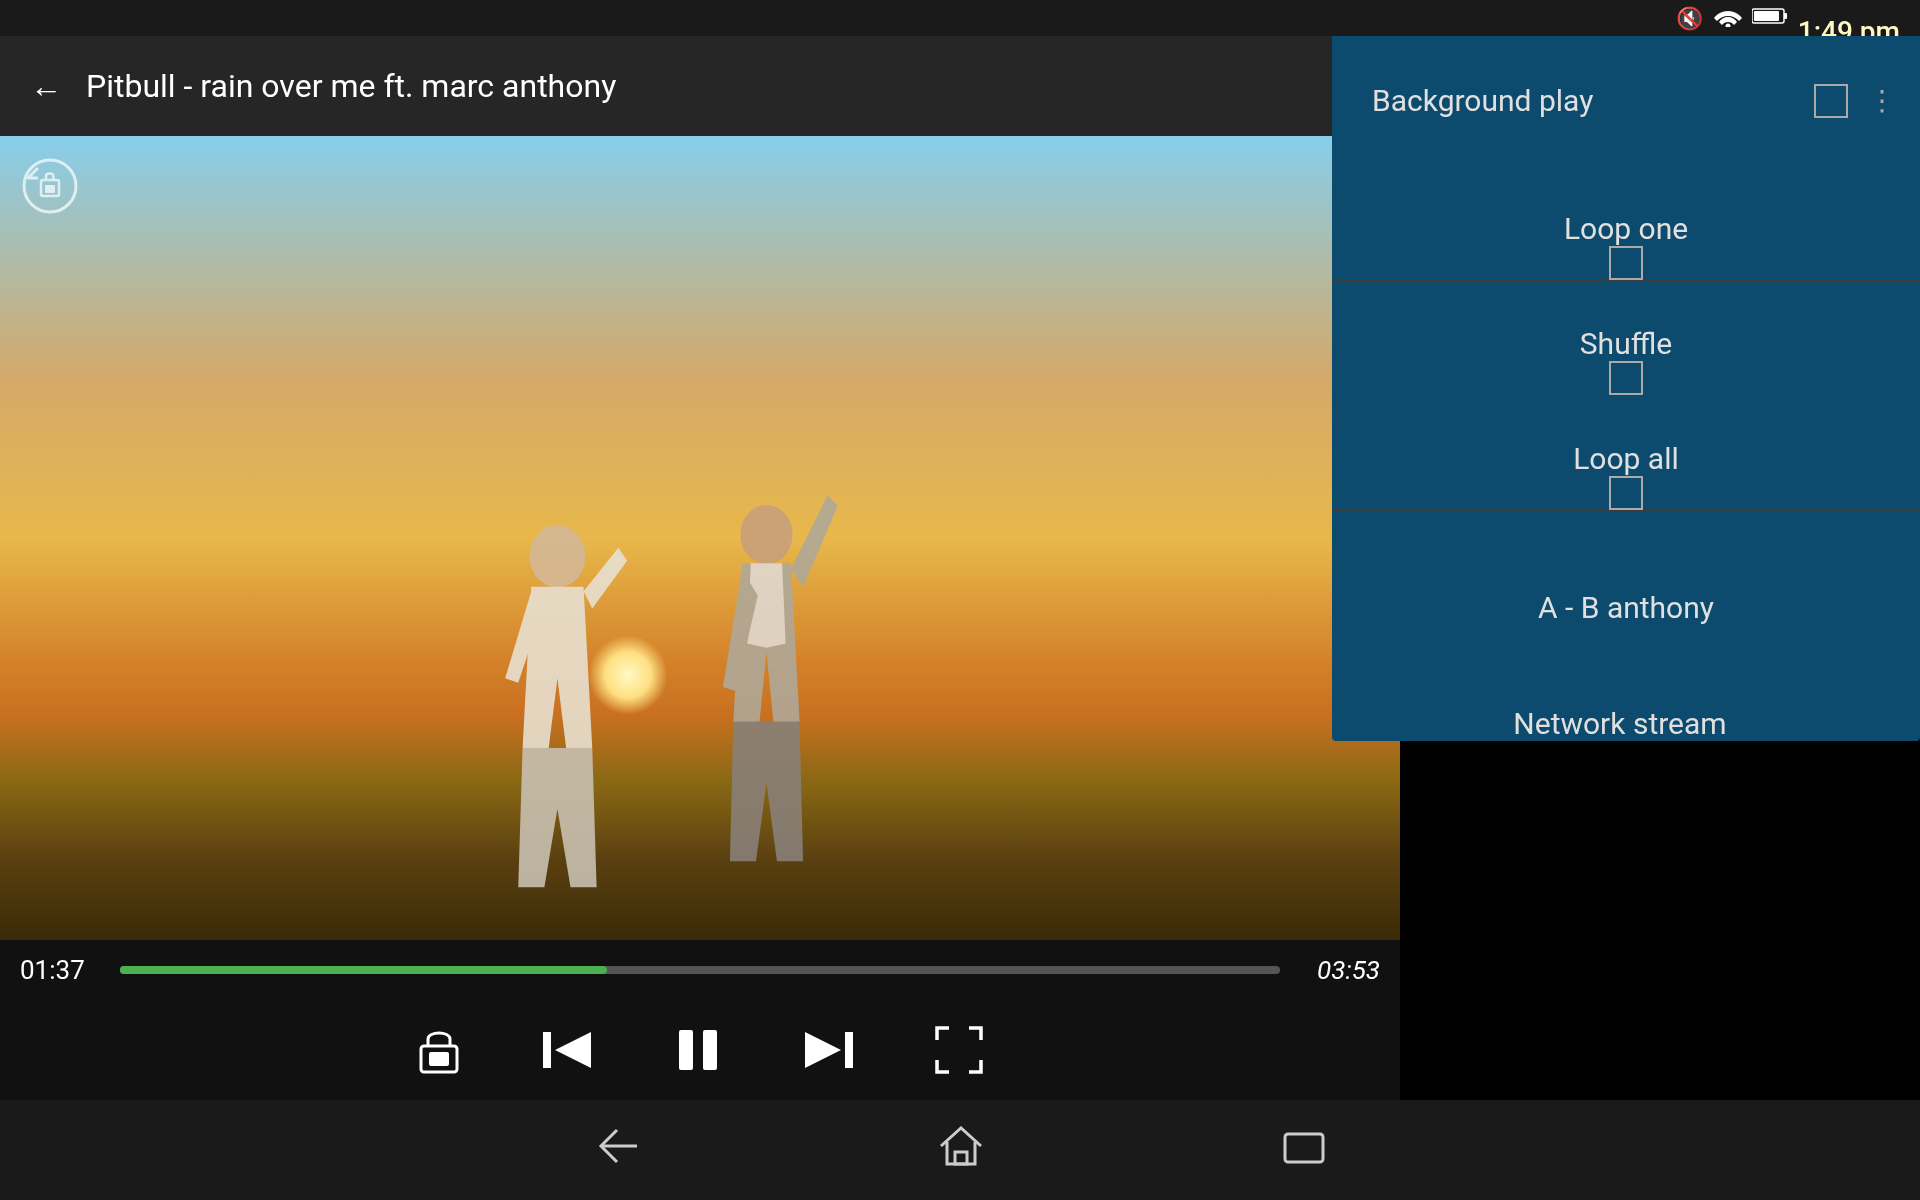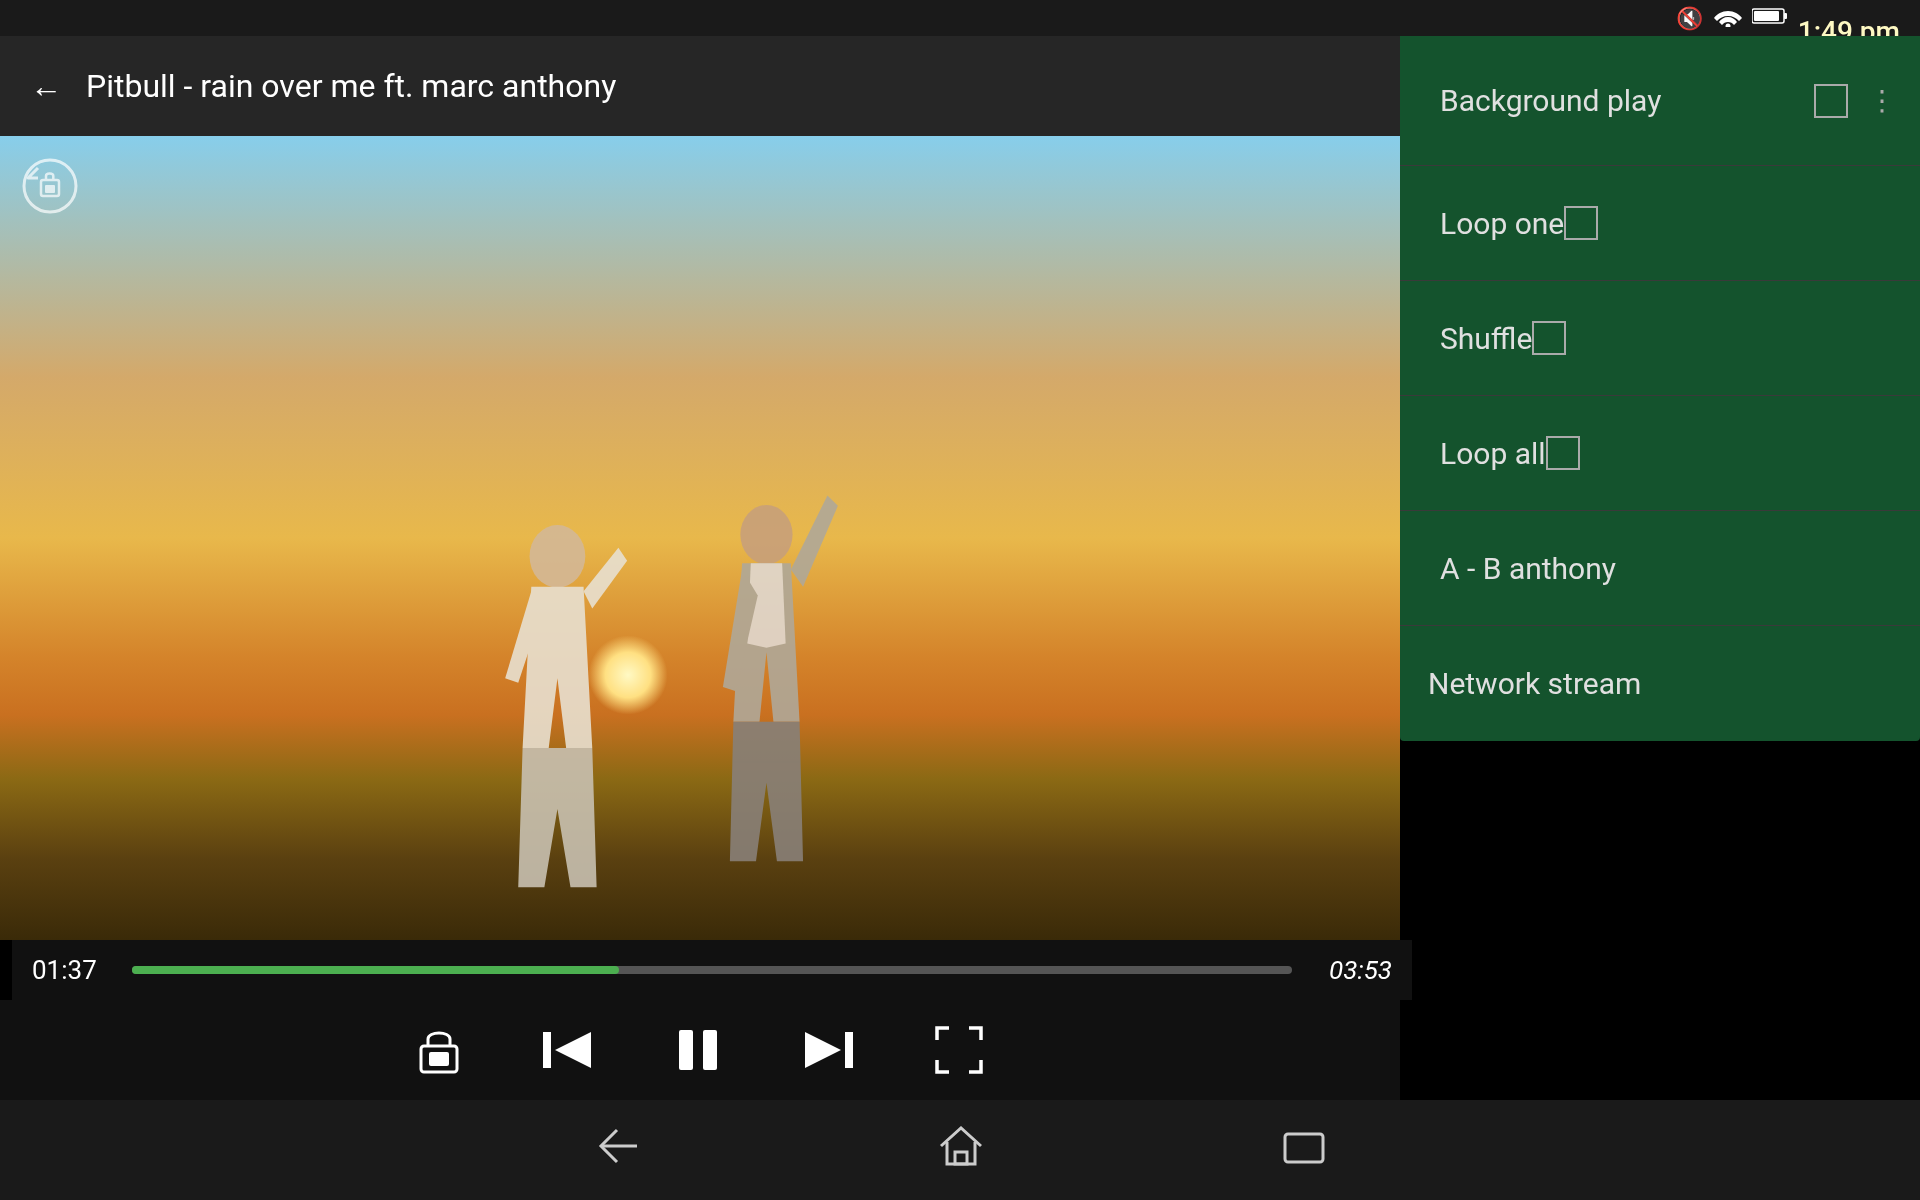--- a/index.html
+++ b/index.html
@@ -176,33 +176,34 @@
       color: #ccc;
       font-size: 36px;
       cursor: pointer;
     }
 
     
     #dropdown-menu {
       position: absolute;
       top: 36px;
       right: 0;
-      width: 520px;
-      background: #14532d;
+      width: 588px;
+      background: #0c4a6e;
       z-index: 200;
       border-radius: 0 0 4px 4px;
     }
     .menu-item {
       display: flex;
       align-items: center;
-      justify-content: flex-start;
+      justify-content: flex-end;
       padding: 0 40px;
       height: 115px;
       cursor: pointer;
       border-bottom: 1px solid #3a3a3a;
+      flex-direction: column;
     }
     .menu-item:last-child {
       border-bottom: none;
       padding-left: 28px;
     }
     .menu-label {
       color: #e0e0e0;
       font-size: 30px;
       font-weight: 400;
     }
@@ -311,21 +312,21 @@
         <circle cx="30" cy="30" r="26" stroke="white" stroke-width="3" fill="none"></circle>
         <path d="M18 12 L8 22 L18 22" stroke="white" stroke-width="3" fill="none" stroke-linejoin="round"></path>
         <rect x="21" y="24" width="18" height="16" rx="2" stroke="white" stroke-width="2.5" fill="none"></rect>
         <rect x="25" y="29" width="10" height="8" rx="1" fill="white"></rect>
         <path d="M26 24 L26 20 C26 16.7 33.3 16.7 33.3 20 L33.3 24" stroke="white" stroke-width="2.5" fill="none"></path>
       </svg>
     </div>
   </div>
 </div>
 
-<div id="progress-area" style="bottom: 200px; margin-left: 12px;">
+<div id="progress-area" style="bottom: 200px;">
   <span class="time-text">01:37</span>
   <div class="progress-track">
     <div class="progress-fill"></div>
   </div>
   <span class="time-text" style="text-align:right;font-style:italic;">03:53</span>
 </div>
 
 <div id="controls-bar" style="bottom: 100px;">
   <span class="ctrl-btn">
     <svg width="44" height="52" viewBox="0 0 44 52" fill="white" xmlns="http://www.w3.org/2000/svg">

